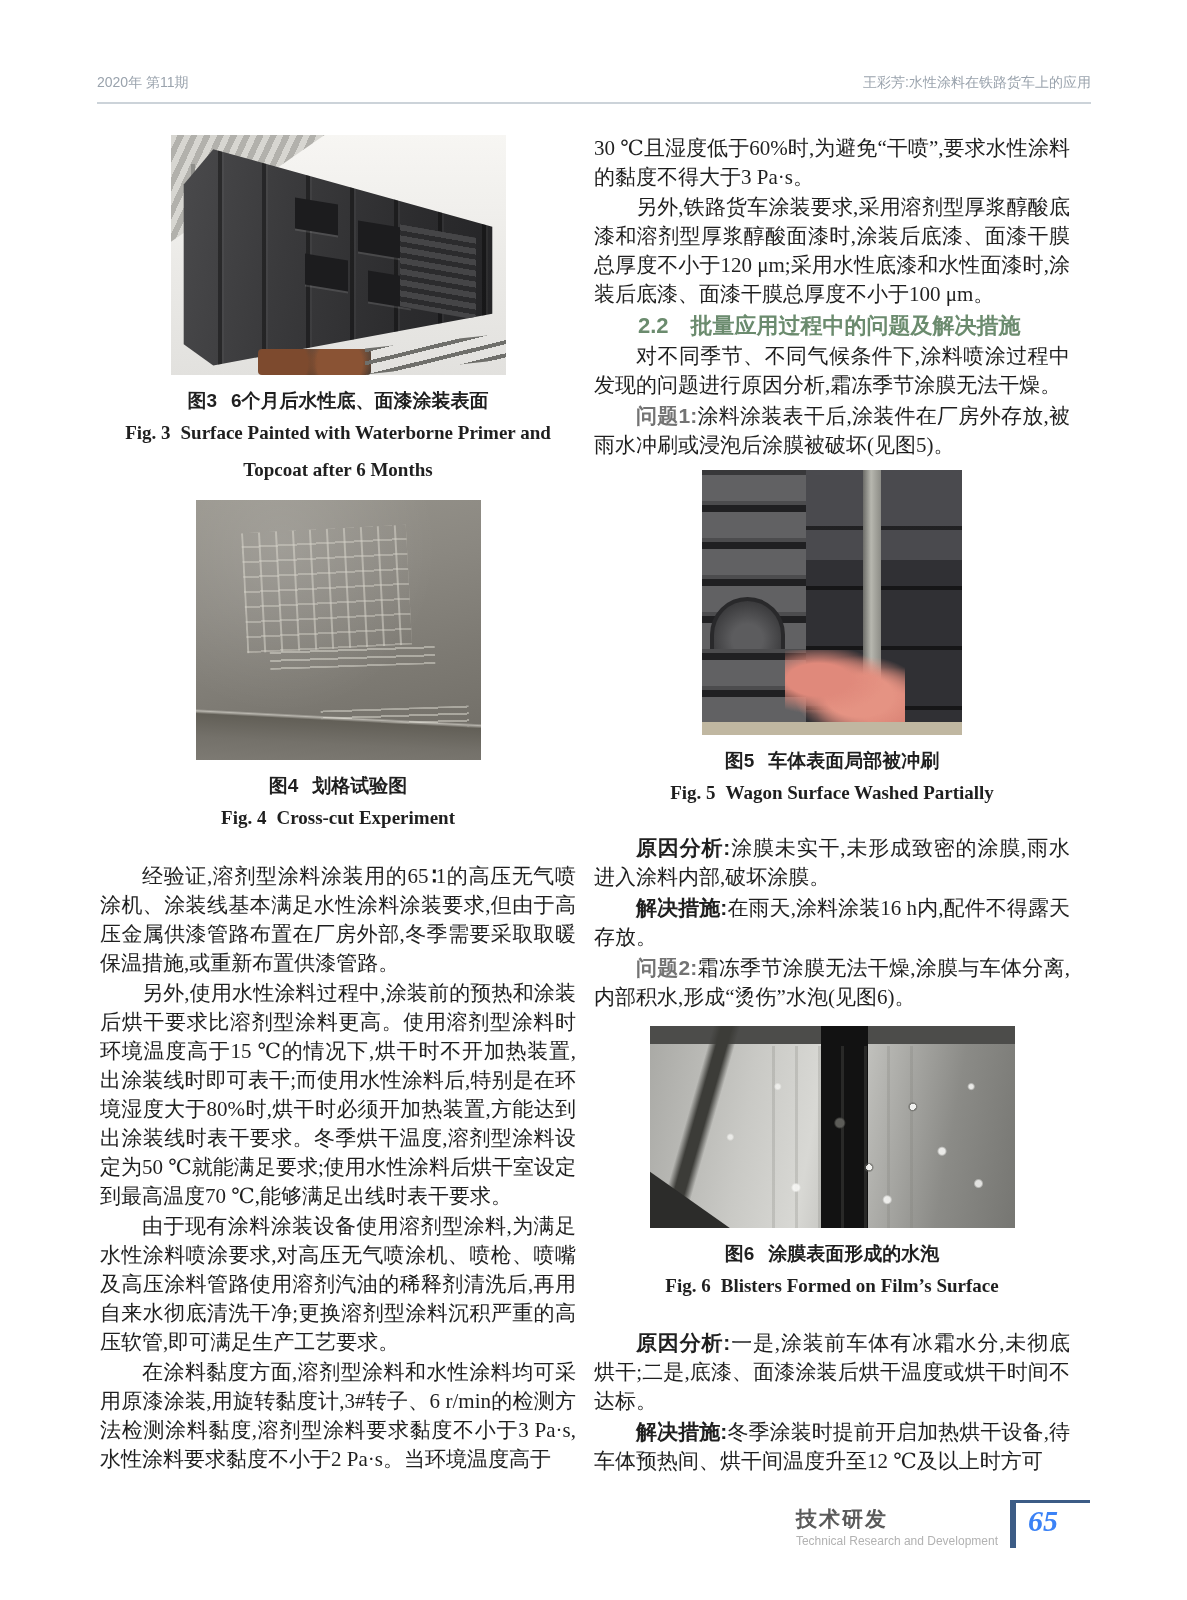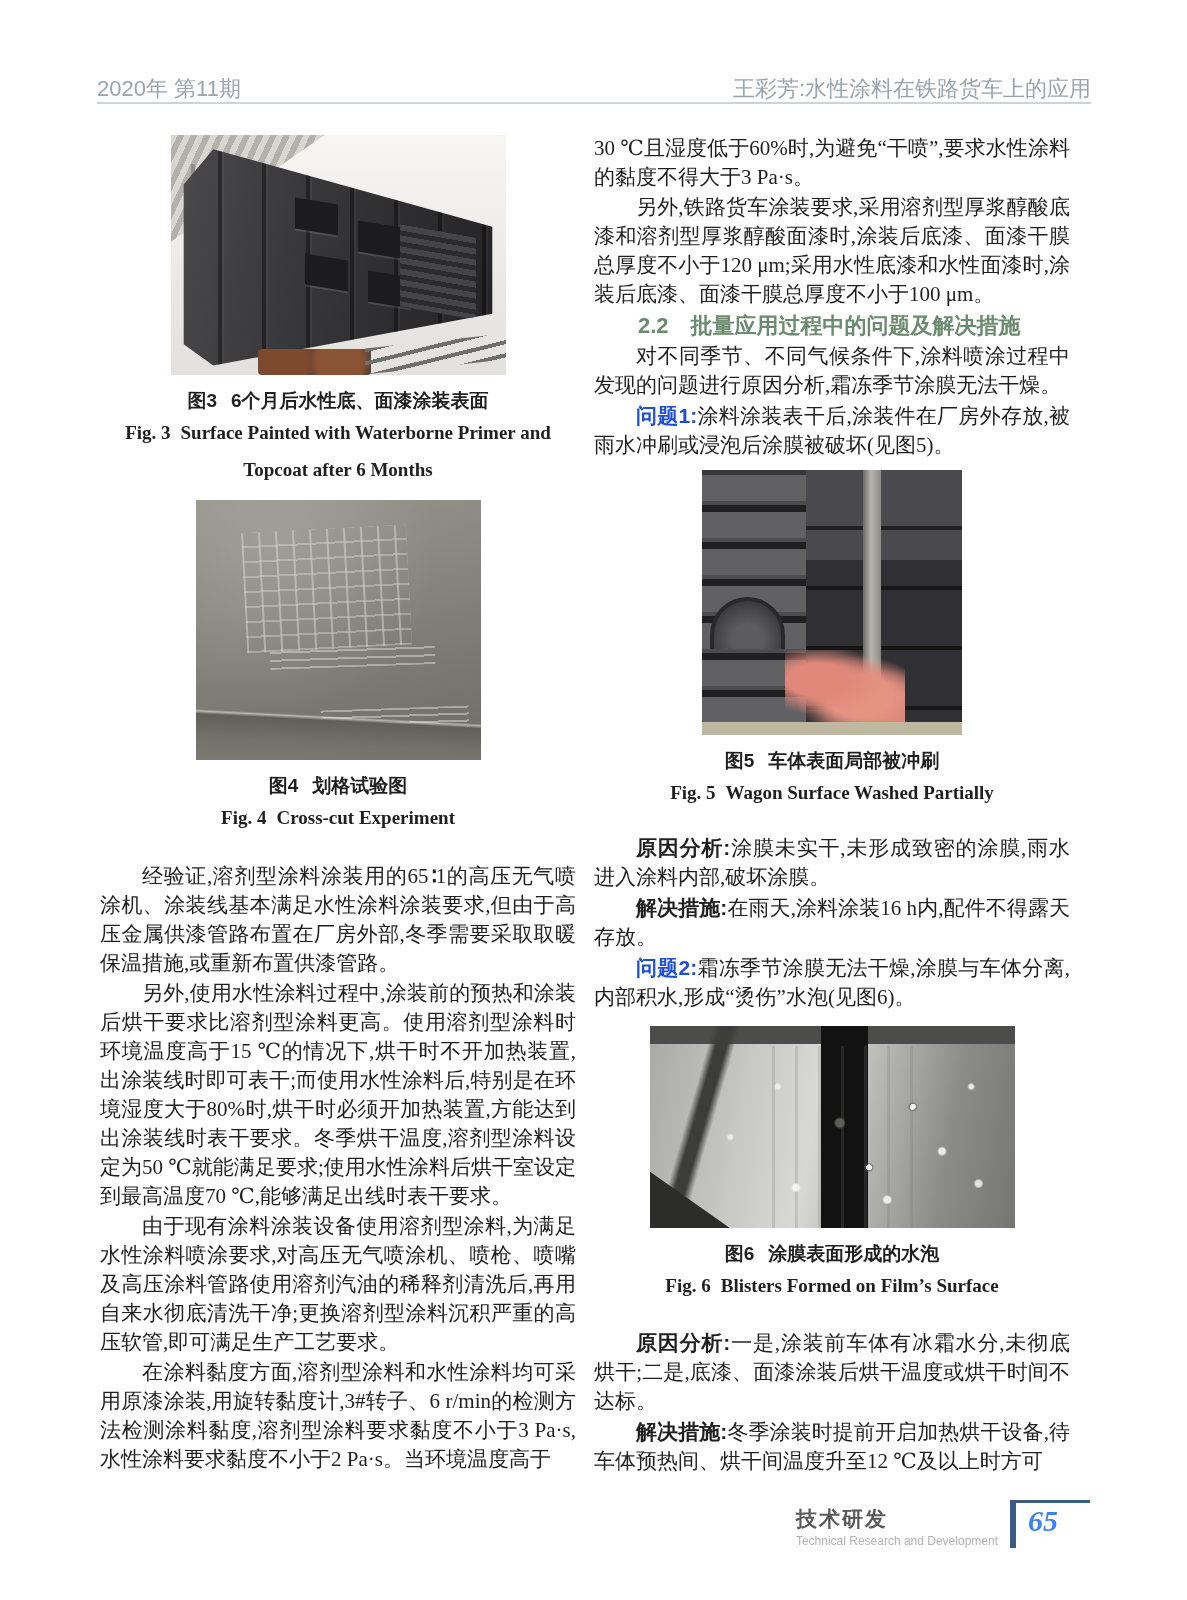--- a/index.html
+++ b/index.html
@@ -2,32 +2,32 @@
 <html><head>
 <meta charset="utf-8">
 <style>
   html,body{margin:0;padding:0;background:#ffffff;}
   #page{position:relative;width:1187px;height:1600px;background:#ffffff;overflow:hidden;
         font-family:"Liberation Serif","DejaVu Serif",serif;color:#1f1f1f;}
 
   
   .header-row{position:absolute;left:97px;top:74px;width:994px;display:flex;
       justify-content:space-between;font-family:"Liberation Sans","DejaVu Sans",sans-serif;
-      font-size:22px;color:#9aa3ad;gap:32px;}
+      font-size:14px;color:#9aa3ad;gap:32px;}
   .header-rule{position:absolute;left:97px;top:102px;width:994px;height:2px;background:#ccd3d9;}
 
   
   .col{position:absolute;top:133px;width:478px;font-size:21px;line-height:29px;text-align:justify;}
   .col-left{left:99px;}
   .col-right{left:593px;}
   .col p{margin:1px;text-indent:2em;}
   .col p.noindent{text-indent:0;}
 
   .lead-black{font-weight:bold;font-family:"Liberation Sans","DejaVu Sans",sans-serif;}
-  .lead-green{font-weight:bold;color:#1d4ed8;font-family:"Liberation Sans","DejaVu Sans",sans-serif;}
+  .lead-green{font-weight:bold;color:#737373;font-family:"Liberation Sans","DejaVu Sans",sans-serif;}
 
   .section-heading{margin:5px 0 0 0;font-family:"Liberation Sans","DejaVu Sans",sans-serif;
       font-weight:bold;color:#6b8b6e;font-size:22px;line-height:31px;text-indent:0;}
   .section-heading .num{margin-right:22px;}
 
   
   .figure{text-align:center;}
   .caption-cn{margin-top:12px;font-family:"Liberation Sans","DejaVu Sans",sans-serif;
       font-weight:bold;font-size:19px;line-height:27px;text-align:center;}
   .caption-cn .fig-label{margin-right:14px;}

